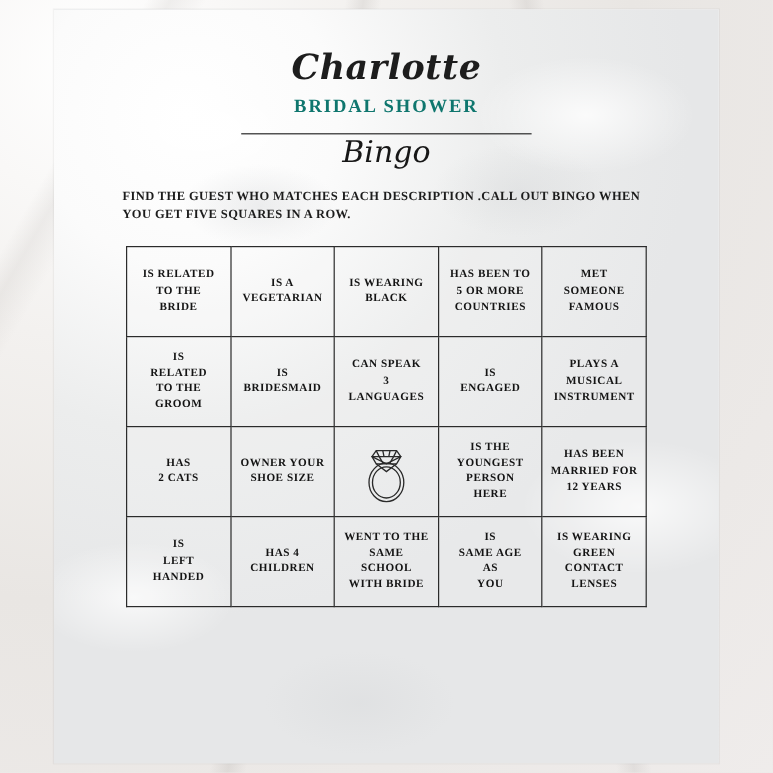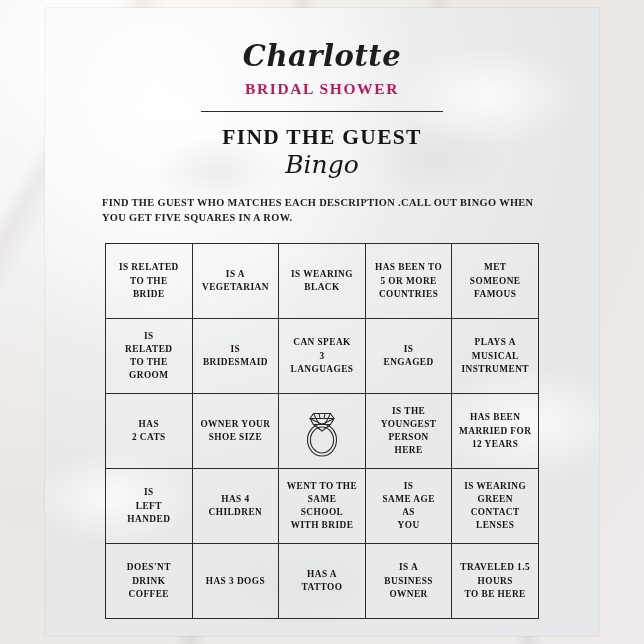--- a/index.html
+++ b/index.html
@@ -92,21 +92,21 @@
     letter-spacing: 0.5px;
     color: #1d1d1d;
     margin-top: 33px;
     line-height: 1.05;
   }
   .subtitle {
     font-family: "Liberation Serif", serif;
     font-weight: bold;
     font-size: 15.5px;
     letter-spacing: 1.6px;
-    color: #be185d;
+    color: #0f766e;
     margin-top: 9px;
   }
   .rule {
     width: 242px;
     height: 1px;
     background: #2a2a2a;
     margin: 13px auto 0 auto;
   }
   .title {
     font-family: "Liberation Serif", serif;
@@ -174,21 +174,20 @@
 
 <div id="stage">
   <div id="sheet">
     <div id="roses"></div>
     <div id="content">
 
       <div class="hdr">
         <div class="name">Charlotte</div>
         <div class="subtitle">BRIDAL SHOWER</div>
         <div class="rule"></div>
-        <div class="title">FIND THE GUEST</div>
         <div class="bingo">Bingo</div>
         <div class="instructions">FIND THE GUEST WHO MATCHES EACH DESCRIPTION .CALL OUT BINGO WHEN YOU GET FIVE SQUARES IN A ROW.</div>
       </div>
 
       <table id="grid">
         <tbody>
           <tr>
             <td>
                 <span class="cell-text">IS RELATED
 TO THE
@@ -301,42 +300,18 @@
 AS
 YOU</span>
               </td>
             <td>
                 <span class="cell-text">IS WEARING
 GREEN
 CONTACT
 LENSES</span>
               </td>
           </tr>
-          <tr>
-            <td>
-                <span class="cell-text">DOES'NT
-DRINK
-COFFEE</span>
-              </td>
-            <td>
-                <span class="cell-text">HAS 3 DOGS</span>
-              </td>
-            <td>
-                <span class="cell-text">HAS A
-TATTOO</span>
-              </td>
-            <td>
-                <span class="cell-text">IS A
-BUSINESS
-OWNER</span>
-              </td>
-            <td>
-                <span class="cell-text">TRAVELED 1.5
-HOURS
-TO BE HERE</span>
-              </td>
-          </tr>
         </tbody>
       </table>
 
     </div>
   </div>
 </div>
 
 </body></html>

